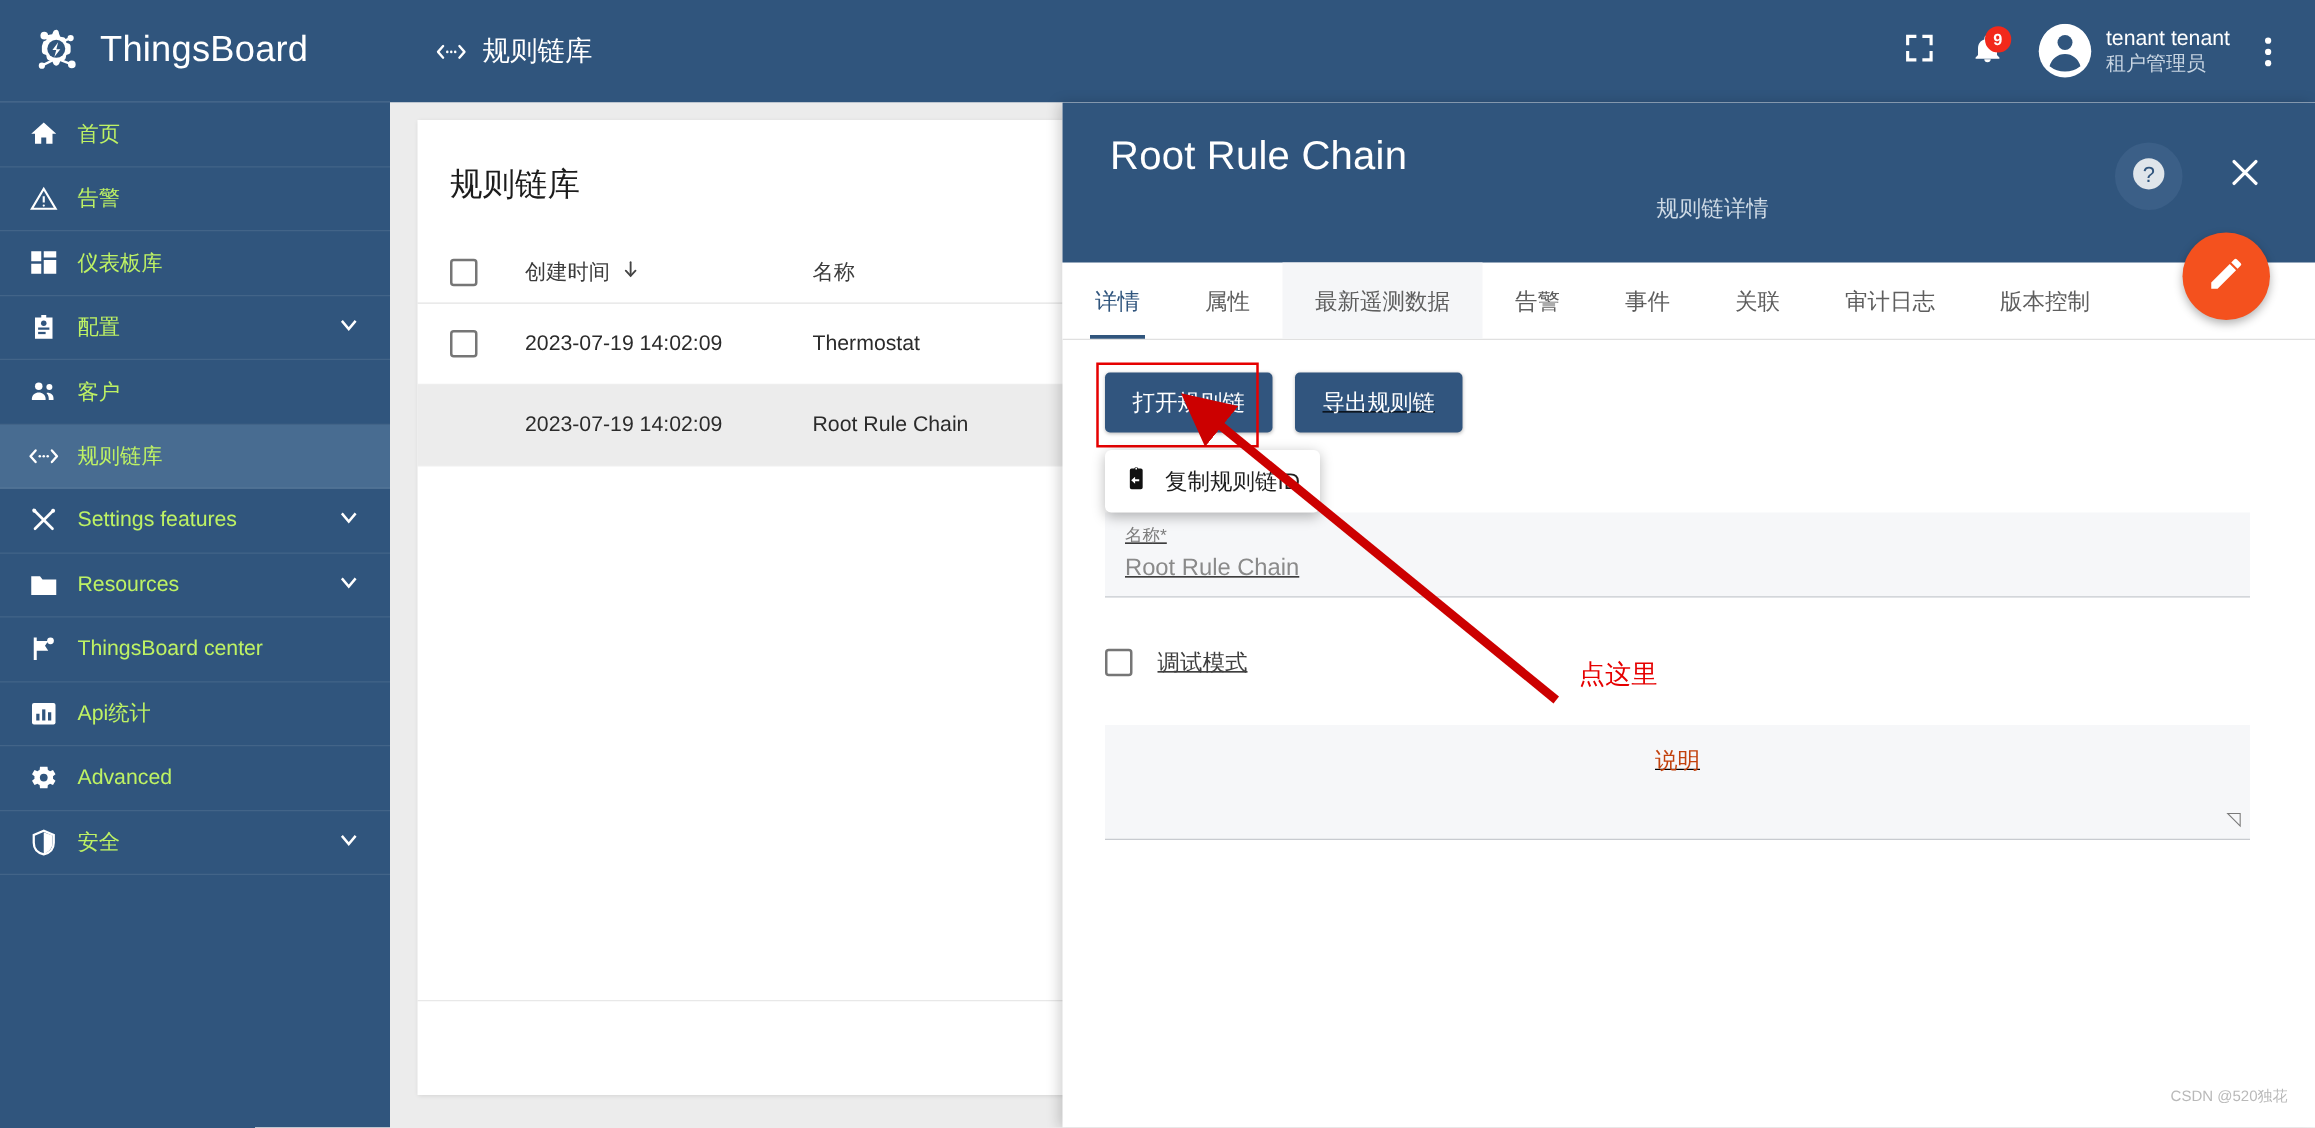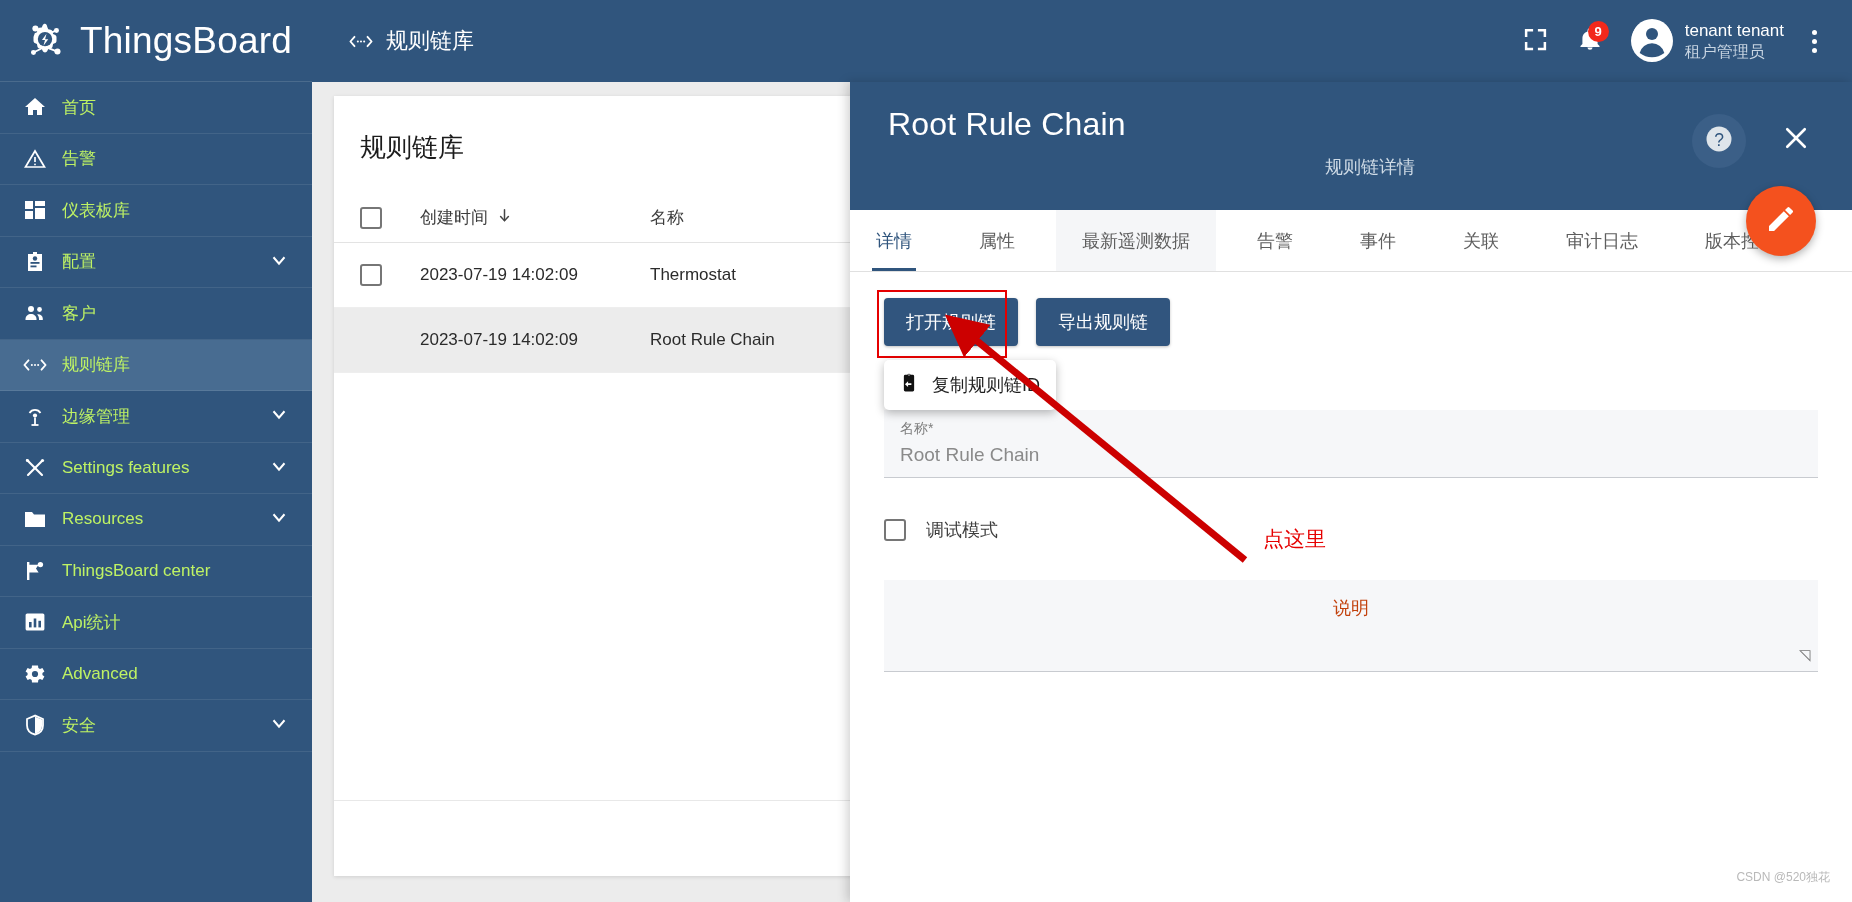--- a/index.html
+++ b/index.html
@@ -20,21 +20,21 @@
     color: #fff;
     overflow: hidden;
   }
   .brand {
     height: 82px;
     display: flex; align-items: center; gap: 12px;
     padding-left: 22px;
     border-bottom: 1px solid rgba(255,255,255,.13);
   }
   .brand-logo { width: 46px; height: 46px; flex: 0 0 46px; }
-  .brand-name { font-size: 37px; letter-spacing: .2px; color: #fff; }
+  .brand-name { font-size: 29px; letter-spacing: .2px; color: #fff; }
 
   .nav { display: block; }
   .nav-item {
     position: relative;
     height: 51.5px;
     display: flex; align-items: center;
     padding: 0 22px 0 22px;
     border-bottom: 1px solid rgba(255,255,255,.09);
     cursor: pointer;
     color: #bef264;
@@ -124,33 +124,33 @@
   }
   .fab {
     position: absolute; right: 36px; top: 104px;
     width: 70px; height: 70px; border-radius: 50%;
     background: #F4511E;
     box-shadow: 0 3px 8px rgba(0,0,0,.3);
     display: flex; align-items: center; justify-content: center;
     cursor: pointer; z-index: 6;
   }
 
-  .tabs { height: 62px; display: flex; align-items: stretch; border-bottom: 1px solid #e0e0e0; background:#fff;gap:15px; }
+  .tabs { height: 62px; display: flex; align-items: stretch; border-bottom: 1px solid #e0e0e0; background:#fff; }
   .tab {
     display: flex; align-items: center; justify-content: center;
     padding: 0 26px; font-size: 18px; color: #5e5e5e; cursor: pointer;
     position: relative;
   }
   .tab.active { color: #30557D; }
   .tab.active::after {
     content: ""; position: absolute; left: 22px; right: 22px; bottom: 0; height: 3px; background: #30557D;
   }
   .tab.hover { background: #f5f6f8; }
 
-  .detail-body { padding: 26px 34px 0 34px; position: relative; height: 630px; }
+  .detail-body { padding: 26px 52px 0 34px; position: relative; height: 630px; text-decoration: underline; }
   .btn-row { display: flex; gap: 18px; }
   .btn {
     background: #31557E; color: #fff; border: none;
     font-size: 18px; padding: 0 22px; height: 48px;
     border-radius: 4px; cursor: pointer;
     box-shadow: 0 1px 3px rgba(0,0,0,.25);
     font-family: inherit;
   }
   .btn-open-wrap { position: relative; }
   .red-outline {
@@ -292,36 +292,20 @@
             <polyline points="7,7 2.6,12 7,17"></polyline>
               <polyline points="21,7 25.4,12 21,17"></polyline>
             <circle cx="10.6" cy="12" r="1.1" fill="#fff" stroke="none"></circle>
             <circle cx="14" cy="12" r="1.1" fill="#fff" stroke="none"></circle>
             <circle cx="17.4" cy="12" r="1.1" fill="#fff" stroke="none"></circle>
           </svg>
         </span>
         <span class="nav-label">规则链库</span>
       </div>
 
-      <div class="nav-item">
-        <span class="nav-ico">
-          <svg viewBox="0 0 24 24" width="24" height="24" fill="none" stroke="#fff" stroke-width="1.8">
-              <path d="M6.5 9a6.5 6.5 0 0 1 11 0"></path>
-              <circle cx="12" cy="11.5" r="2.1" fill="#fff" stroke="none"></circle>
-              <path d="M12 13.6V21"></path>
-              <path d="M8.5 21h7"></path>
-            </svg>
-        </span>
-        <span class="nav-label">边缘管理</span>
-        <span class="nav-chev">
-          <svg viewBox="0 0 24 24" width="22" height="22" fill="none" stroke="#fff" stroke-width="2.2">
-              <polyline points="6,9 12,16 18,9"></polyline>
-            </svg>
-        </span>
-      </div>
 
       <div class="nav-item">
         <span class="nav-ico">
           <svg viewBox="0 0 24 24" width="24" height="24" fill="none" stroke="#fff" stroke-width="2.1" stroke-linecap="round">
               <line x1="4" y1="4" x2="19" y2="19"></line>
               <line x1="19" y1="5" x2="5" y2="19"></line>
               <circle cx="4.5" cy="4.5" r="1.6" fill="#fff" stroke="none"></circle>
               <circle cx="19.5" cy="4.5" r="1.6" fill="#fff" stroke="none"></circle>
             </svg>
         </span>

